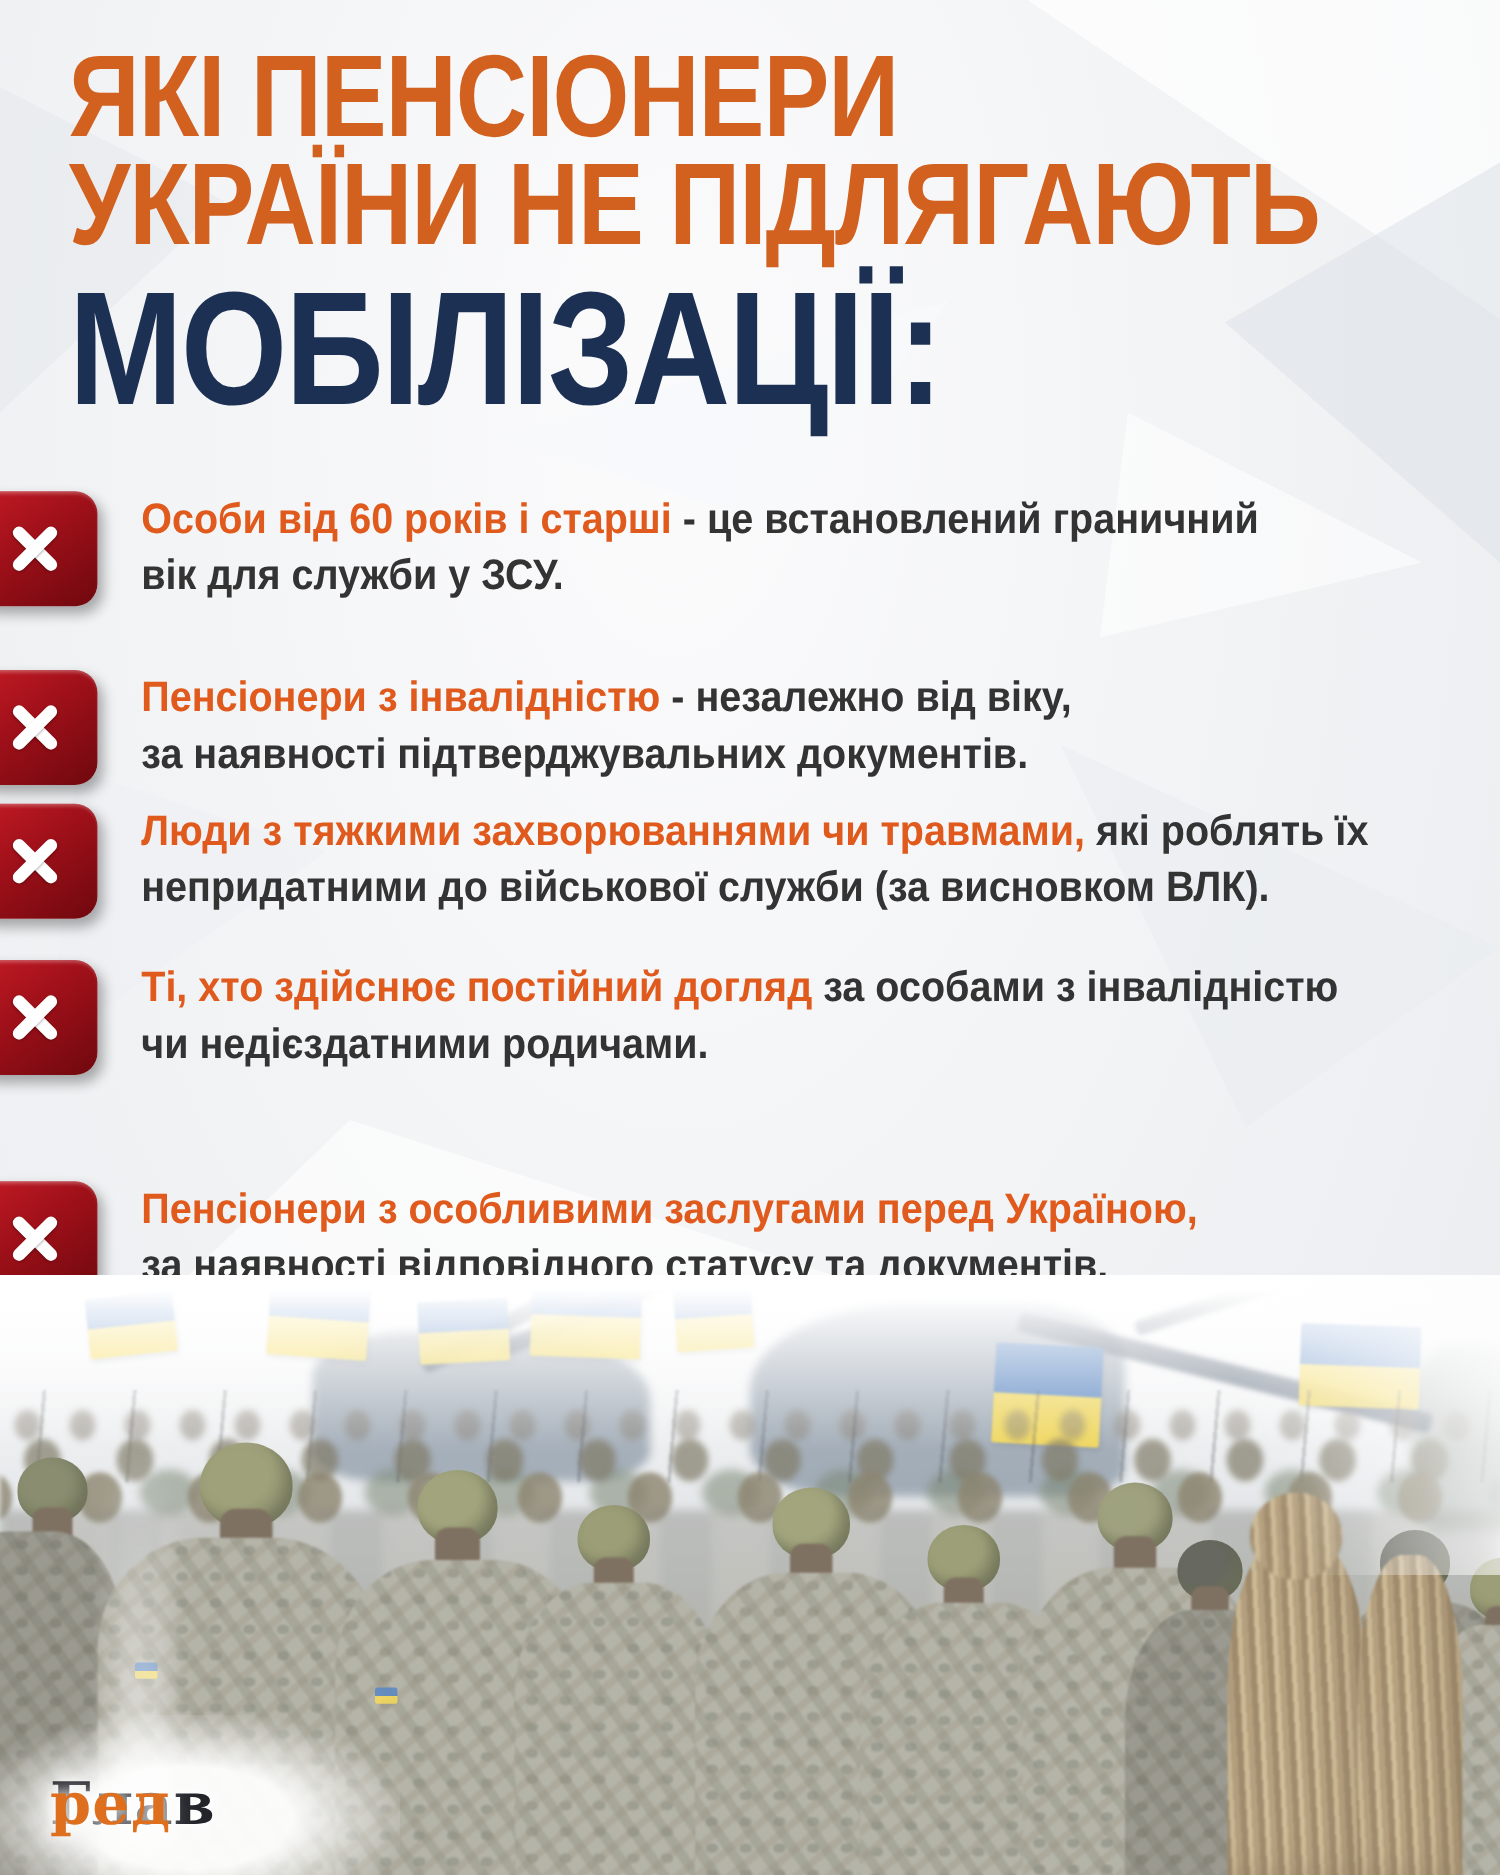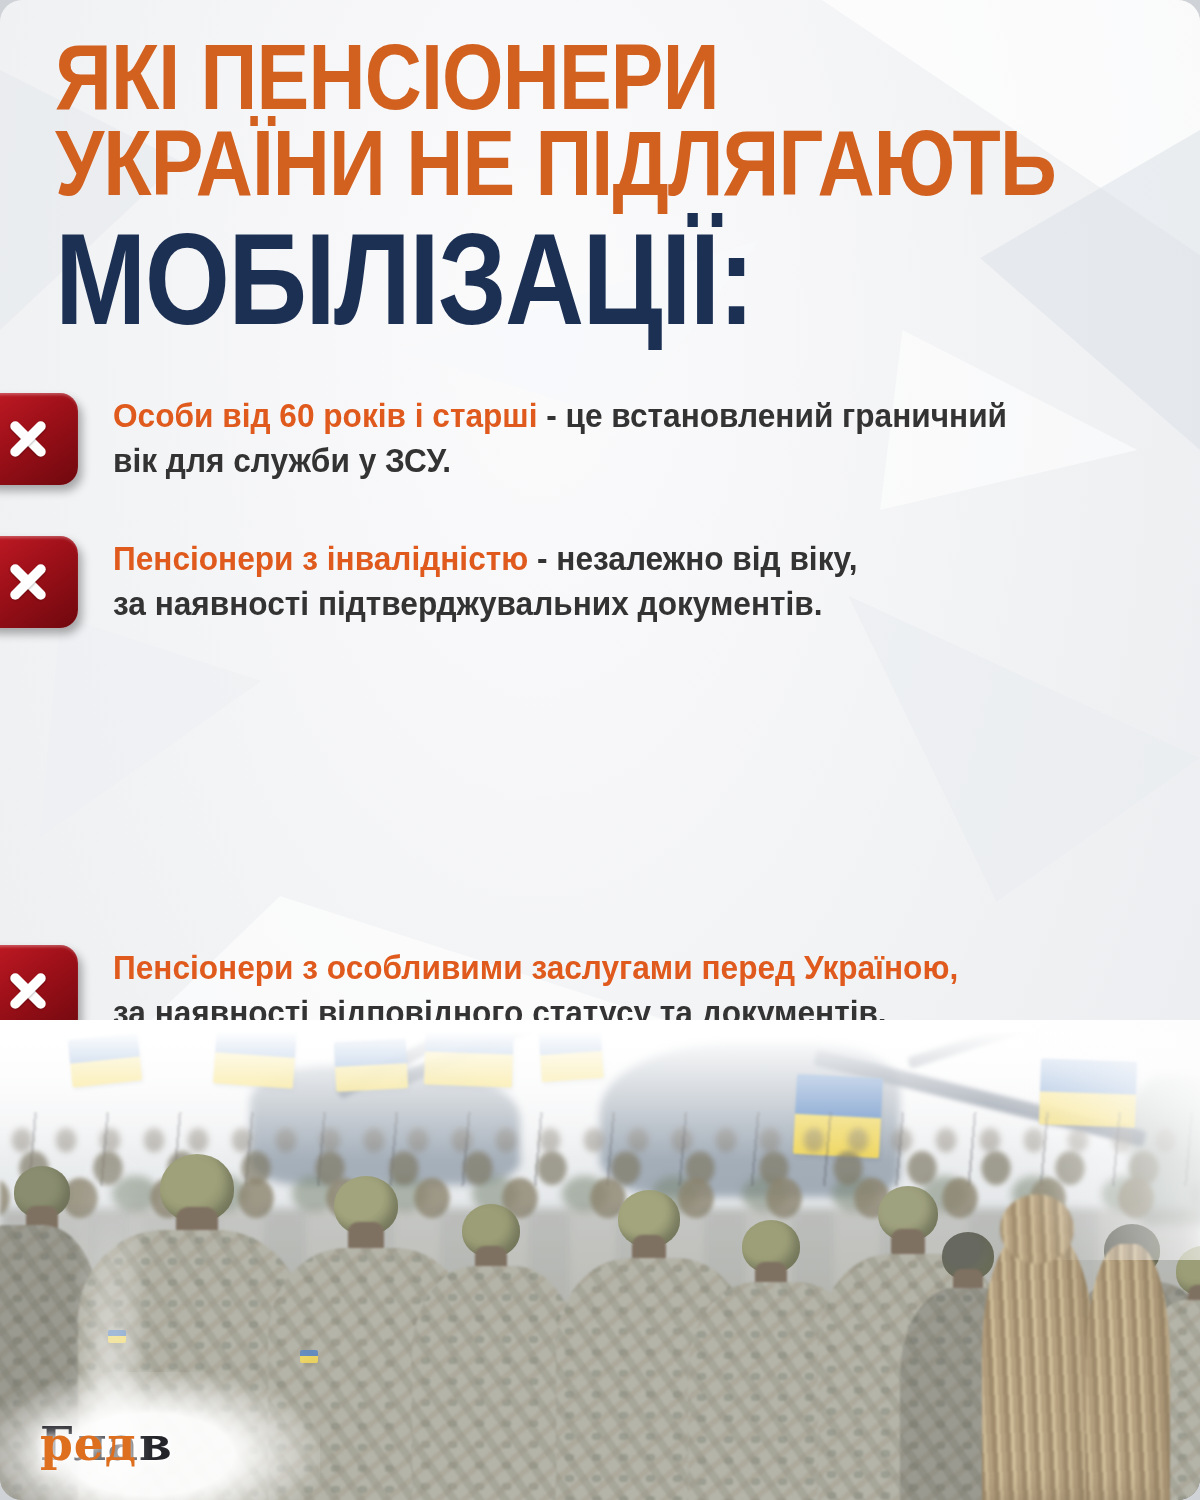--- a/index.html
+++ b/index.html
@@ -1,20 +1,19 @@
 <!DOCTYPE html>
 <html><head>
 <meta charset="utf-8">
 <style>
   html,body { margin:0; padding:0; background:#cfd2d6; }
   .canvas {
     position:relative; width:1200px; height:1500px; overflow:hidden;
     background: radial-gradient(ellipse at 45% 22%, #fbfbfc 0%, #f1f2f4 55%, #e9ebee 100%);
     font-family:"Liberation Sans", sans-serif;
-    border-radius:22px;
   }
   
   .facet { position:absolute; pointer-events:none; }
   .f1 { left:780px; top:0; width:420px; height:300px; background:rgba(255,255,255,.7); clip-path:polygon(10% 0,100% 0,100% 85%); }
   .f2 { left:980px; top:130px; width:220px; height:320px; background:rgba(221,225,231,.55); clip-path:polygon(100% 0,100% 100%,0 40%); }
   .f3 { left:0; top:70px; width:200px; height:260px; background:rgba(228,231,236,.5); clip-path:polygon(0 0,90% 35%,0 100%); }
   .f4 { left:380px; top:230px; width:400px; height:200px; background:rgba(248,249,251,.8); clip-path:polygon(5% 60%,95% 5%,60% 95%); }
   .f5 { left:830px; top:560px; width:370px; height:360px; background:rgba(233,236,240,.6); clip-path:polygon(5% 10%,100% 55%,45% 95%); }
   .f6 { left:40px; top:590px; width:260px; height:260px; background:rgba(236,238,242,.55); clip-path:polygon(8% 10%,85% 35%,0 95%); }
   .f7 { left:140px; top:860px; width:560px; height:180px; background:rgba(255,255,255,.6); clip-path:polygon(25% 20%,100% 95%,0 95%); }
@@ -149,21 +148,39 @@
   <div class="item" style="top:536px">
     <div class="xbtn">
         <div class="x-icon"></div>
       </div>
     <div class="item-text">
       <div class="tline"><span class="lead">Пенсіонери з інвалідністю</span><span> - незалежно від віку,</span></div>
       <div class="tline">за наявності підтверджувальних документів.</div>
     </div>
   </div>
 
-
+  <div class="item" style="top:643px">
+    <div class="xbtn">
+        <div class="x-icon"></div>
+      </div>
+    <div class="item-text">
+      <div class="tline"><span class="lead">Люди з тяжкими захворюваннями чи травмами,</span><span> які роблять їх</span></div>
+      <div class="tline">непридатними до військової служби (за висновком ВЛК).</div>
+    </div>
+  </div>
+
+  <div class="item" style="top:768px">
+    <div class="xbtn">
+        <div class="x-icon"></div>
+      </div>
+    <div class="item-text">
+      <div class="tline"><span class="lead">Ті, хто здійснює постійний догляд</span><span> за особами з інвалідністю</span></div>
+      <div class="tline">чи недієздатними родичами.</div>
+    </div>
+  </div>
 
   <div class="item" style="top:945px">
     <div class="xbtn">
         <div class="x-icon"></div>
       </div>
     <div class="item-text">
       <div class="tline"><span class="lead">Пенсіонери з особливими заслугами перед Україною,</span><span></span></div>
       <div class="tline">за наявності відповідного статусу та документів.</div>
     </div>
   </div>

